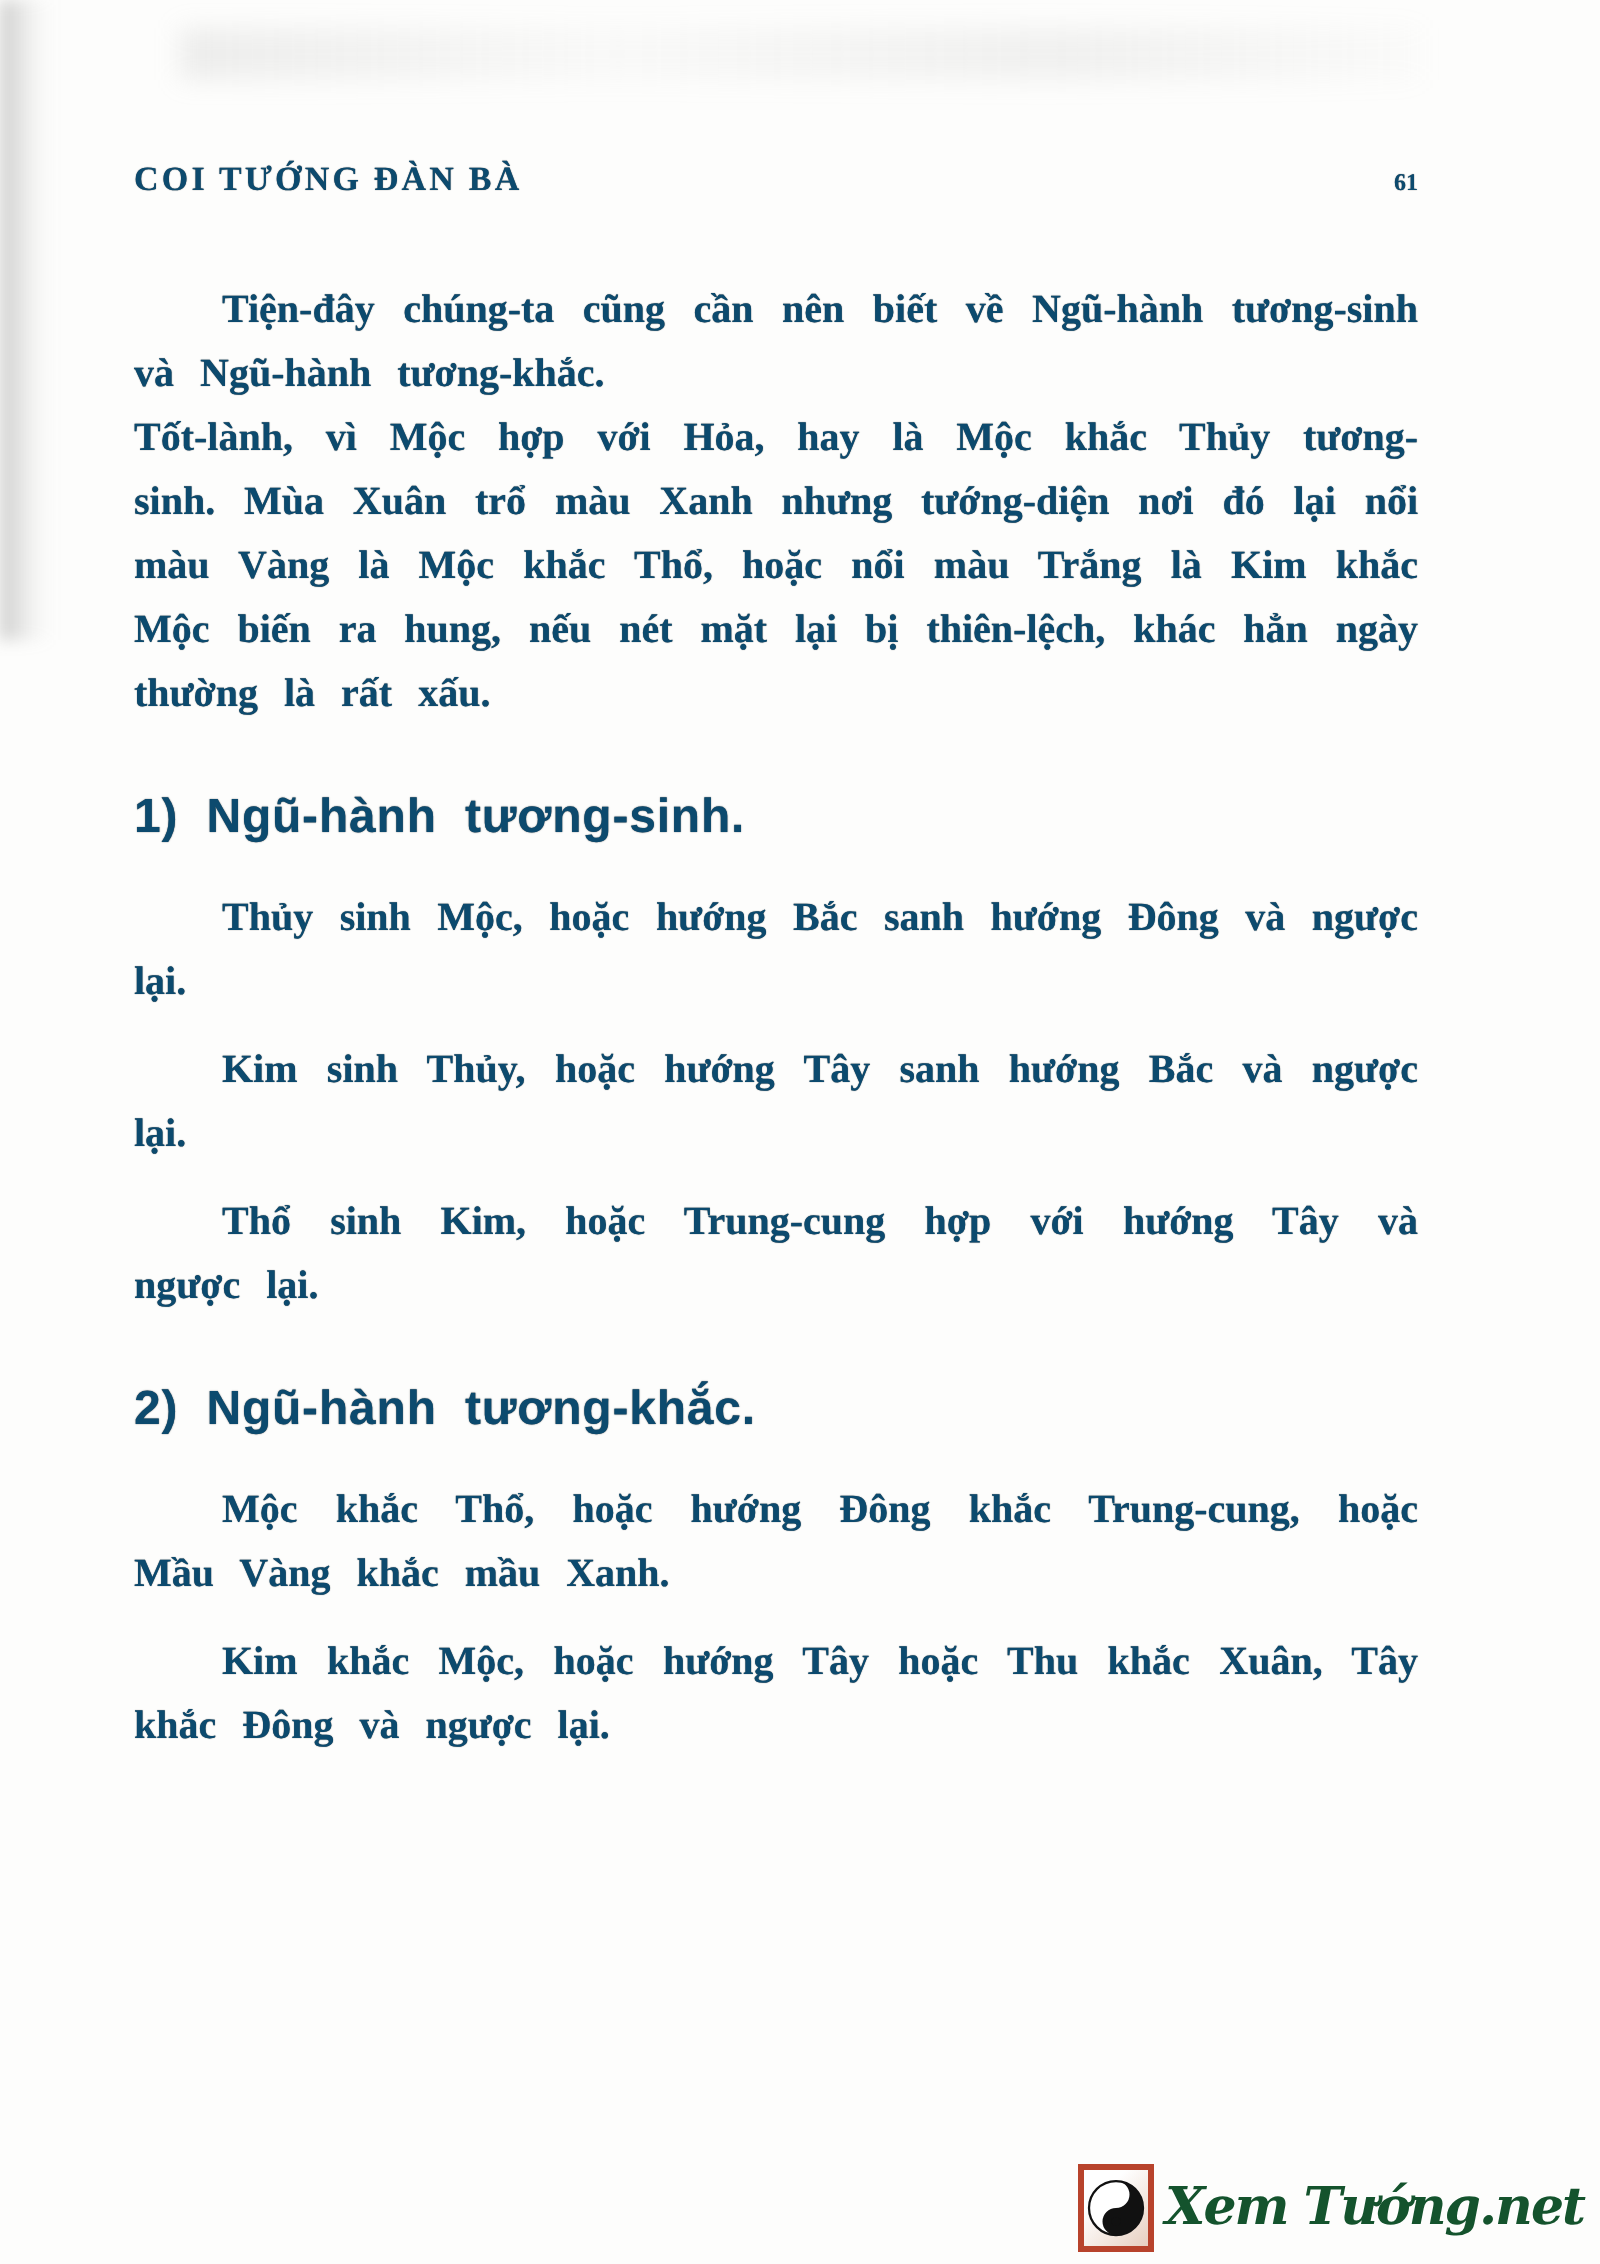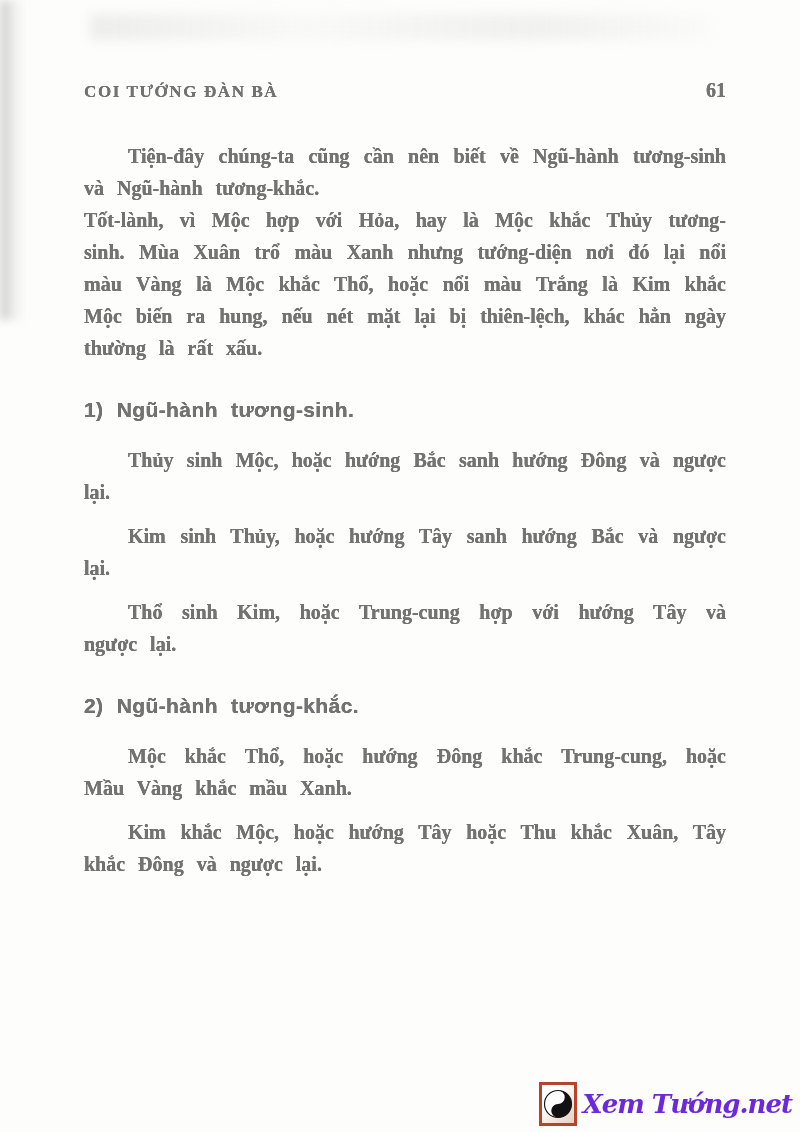--- a/index.html
+++ b/index.html
@@ -21,67 +21,67 @@
       rgba(175,175,175,.20), rgba(200,200,200,.07) 35%,
       rgba(175,175,175,.16) 70%, rgba(190,190,190,.04));
     filter:blur(6px);
   }
   .left-edge-shade {
     position:absolute; top:0; left:0; width:26px; height:320px;
     background:linear-gradient(90deg, rgba(70,70,70,.28), rgba(130,130,130,.10) 55%, rgba(0,0,0,0));
     filter:blur(4px);
   }
   .content {
-    position:absolute; left:84px; top:74px; width:642px;
-    color:#737373;
+    position:absolute; left:67px; top:74px; width:642px;
+    color:#0c4a6e;
     font-weight:700;
     font-size:20px;
     line-height:32px;
     text-shadow:0 0 .5px rgba(20,20,20,.75);
   }
   .header-row {
     display:flex; justify-content:space-between; align-items:baseline;
     margin-bottom:32px;
   }
   .header-title {
     font-size:17px; letter-spacing:1.6px; font-weight:700;
   }
   .page-number {
-    font-size:20px; font-weight:700;
+    font-size:12px; font-weight:700;
   }
   .p {
     text-align:justify;
     word-spacing:8px;
     margin:12px 0 0 0;
   }
   .p.first { margin-top:0; }
   .p.indent { text-indent:44px; }
   .h {
     font-family:"Liberation Sans", sans-serif;
-    font-size:21px; font-weight:700;
+    font-size:24px; font-weight:700;
     letter-spacing:.4px; word-spacing:7px;
     margin:30px 0 18px 0;
     text-shadow:0 0 .6px rgba(20,20,20,.8);
   }
   .watermark {
     position:absolute; right:8px; bottom:6px;
     display:flex; align-items:center; gap:6px;
   }
   .wm-logo {
     width:38px; height:44px;
     border:3px solid #b8432c;
     background:linear-gradient(135deg,#ffffff 30%,#e7cfc0);
     display:flex; align-items:center; justify-content:center;
     box-sizing:border-box;
   }
   .wm-text {
     font-family:"DejaVu Serif", serif;
     font-style:italic; font-weight:700;
     font-size:26px; line-height:26px;
-    color:#6d28d9;
+    color:#14532d;
     letter-spacing:-1px;
   }
 </style>
 </head>
 <body>
 
 <div class="page">
   <div class="top-smudge"></div>
   <div class="left-edge-shade"></div>
 

